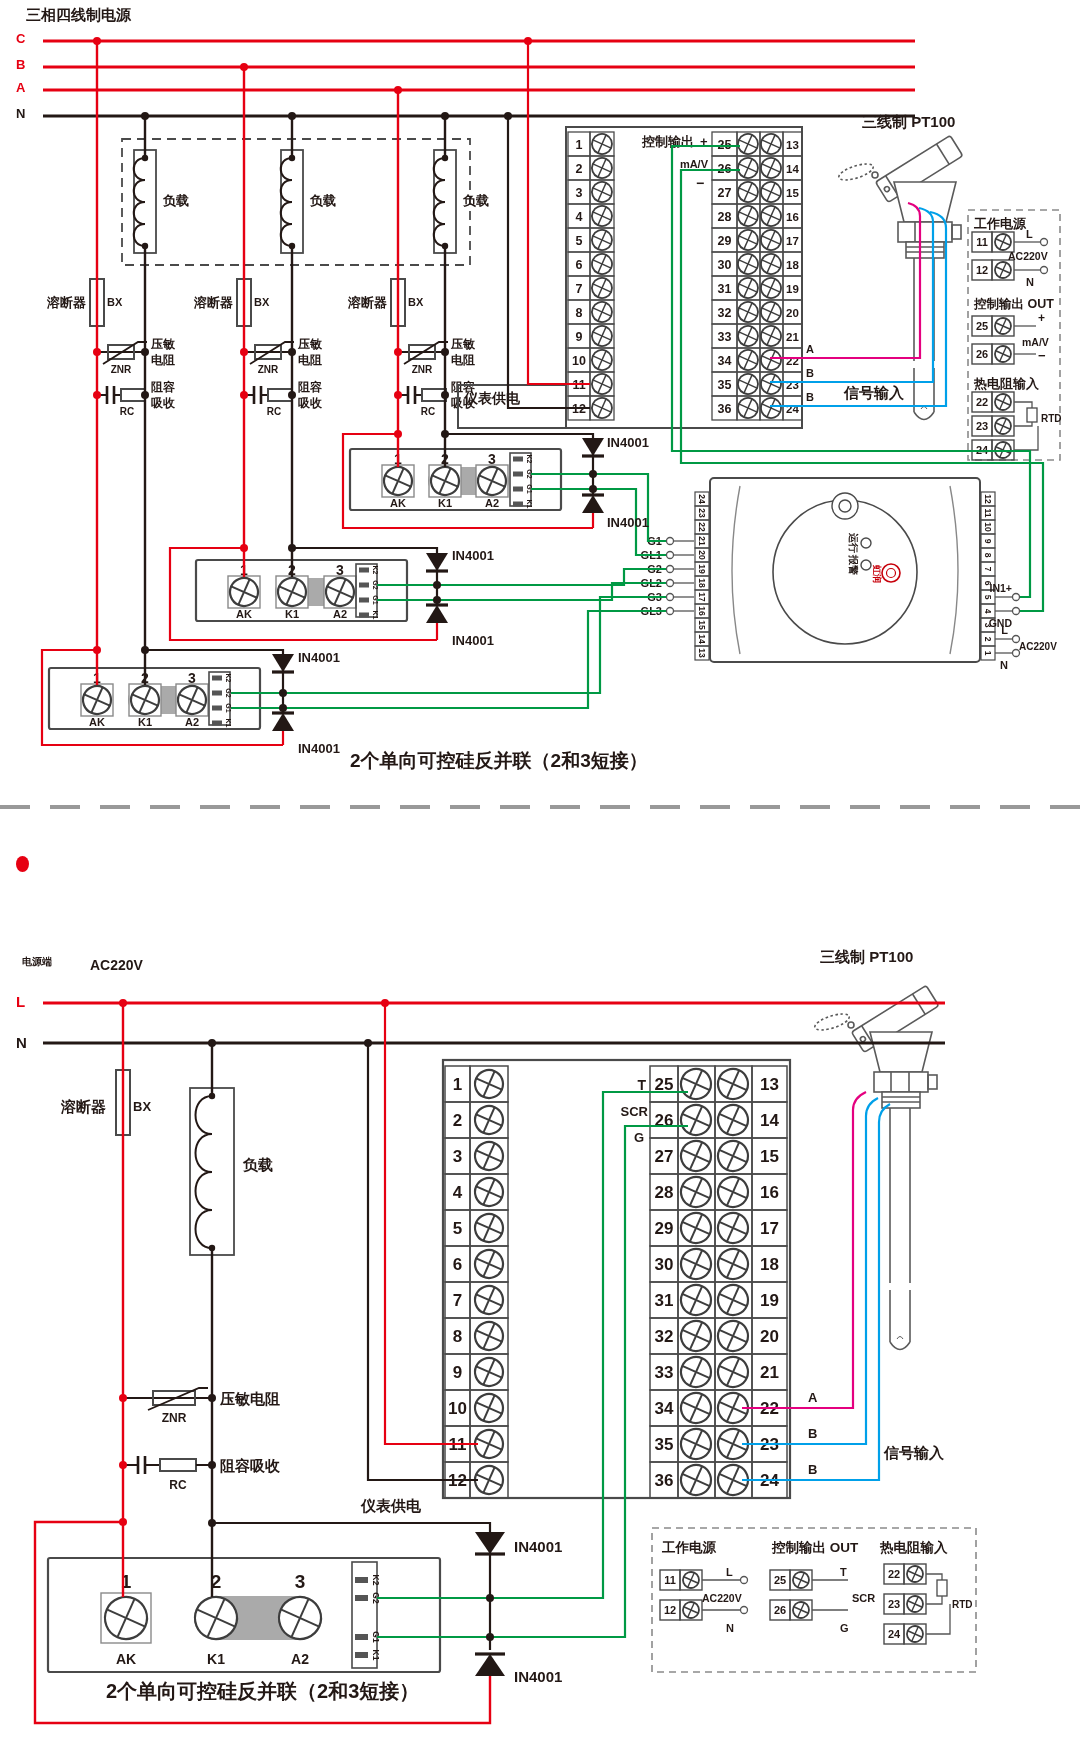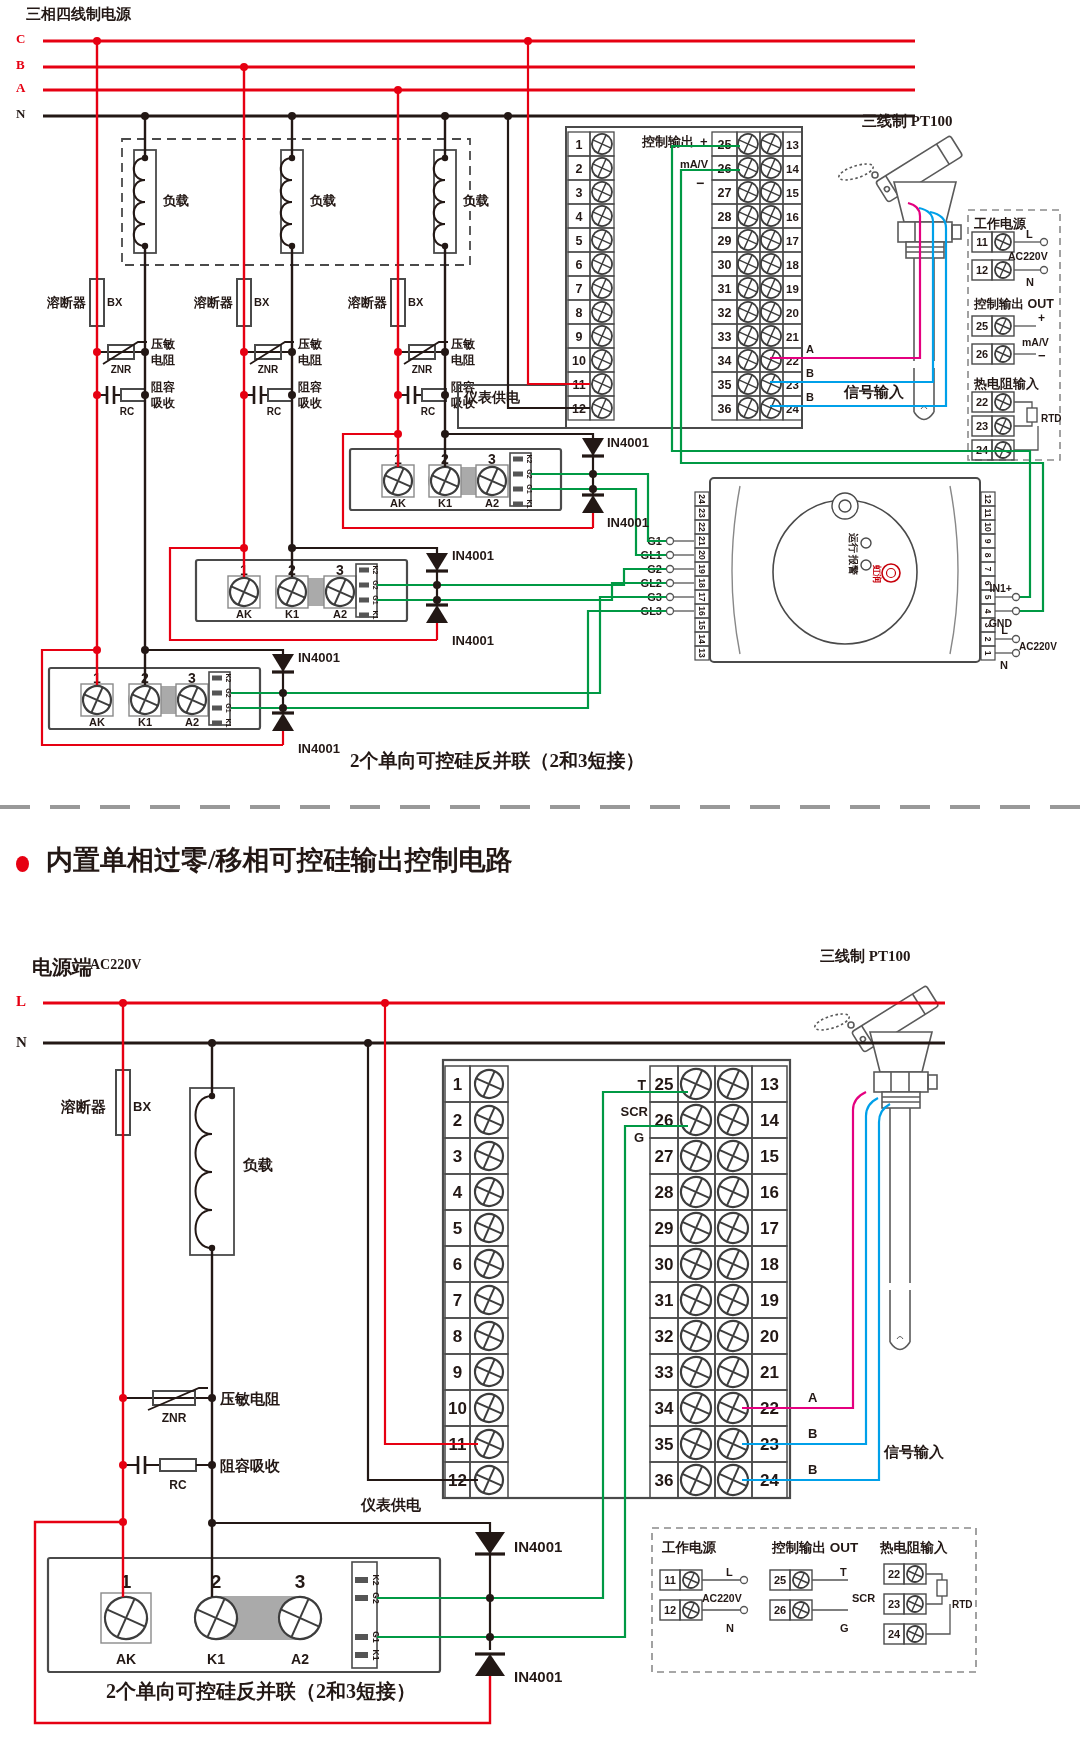--- a/index.html
+++ b/index.html
@@ -1,20 +1,20 @@
 <!DOCTYPE html>
 <html><head>
 <meta charset="utf-8">
 <style>
   html,body{margin:0;padding:0;background:#fff;}
   #stage{position:relative;width:1080px;height:1737px;background:#fff;overflow:hidden;
          font-family:"Liberation Sans",sans-serif;color:#231815;}
   svg{position:absolute;left:0;top:0;}
   svg text{font-family:"Liberation Sans",sans-serif;}
-  .lbl{position:absolute;white-space:nowrap;font-weight:700;line-height:1.15;font-family:Liberation Serif, serif;}
+  .lbl{position:absolute;white-space:nowrap;font-weight:700;line-height:1.15;}
   .red{color:#e60012;}
   #bullet{position:absolute;left:16px;top:856px;width:13px;height:16px;border-radius:50%;background:#e60012;}
 </style>
 </head>
 <body>
 
 <div id="stage">
   <svg id="cv" width="1080" height="1737" viewBox="0 0 1080 1737">
       <rect x="122" y="139" width="348" height="126" fill="none" stroke="#4a4a4a" stroke-width="1.8" stroke-dasharray="9,6"></rect>
       <rect x="134" y="150" width="22" height="103" fill="none" stroke="#4a4a4a" stroke-width="1.8"></rect>
@@ -1268,22 +1268,21 @@
   <div class="lbl red" style="left:16px;top:58px;font-size:13px;">B</div>
   <div class="lbl red" style="left:16px;top:81px;font-size:13px;">A</div>
   <div class="lbl" style="left:16px;top:107px;font-size:13px;">N</div>
 
   <div class="lbl" style="left:350px;top:750px;font-size:19px;font-weight:600;">2个单向可控硅反并联（2和3短接）</div>
   <div class="lbl" style="left:862px;top:113px;font-size:15px;">三线制 PT100</div>
   <div class="lbl" style="left:844px;top:384px;font-size:15px;">信号输入</div>
   <div class="lbl" style="left:464px;top:390px;font-size:14px;">仪表供电</div>
 
   <div id="bullet"></div>
-  <div class="lbl" style="left:46px;top:845px;font-size:27px;font-weight:600;">内置单相过零/移相可控硅输出控制电路</div>
-  <div class="lbl" style="left:32px;top:956px;font-size:20px;">电源端</div>
+  <div class="lbl" style="left:22px;top:956px;font-size:10px;">电源端</div>
   <div class="lbl" style="left:90px;top:957px;font-size:14px;">AC220V</div>
   <div class="lbl red" style="left:16px;top:993px;font-size:15px;">L</div>
   <div class="lbl" style="left:16px;top:1034px;font-size:15px;">N</div>
 
   <div class="lbl" style="left:106px;top:1680px;font-size:20px;font-weight:600;">2个单向可控硅反并联（2和3短接）</div>
   <div class="lbl" style="left:820px;top:948px;font-size:15px;">三线制 PT100</div>
   <div class="lbl" style="left:884px;top:1444px;font-size:15px;">信号输入</div>
   <div class="lbl" style="left:361px;top:1497px;font-size:15px;">仪表供电</div>
 </div>
 

